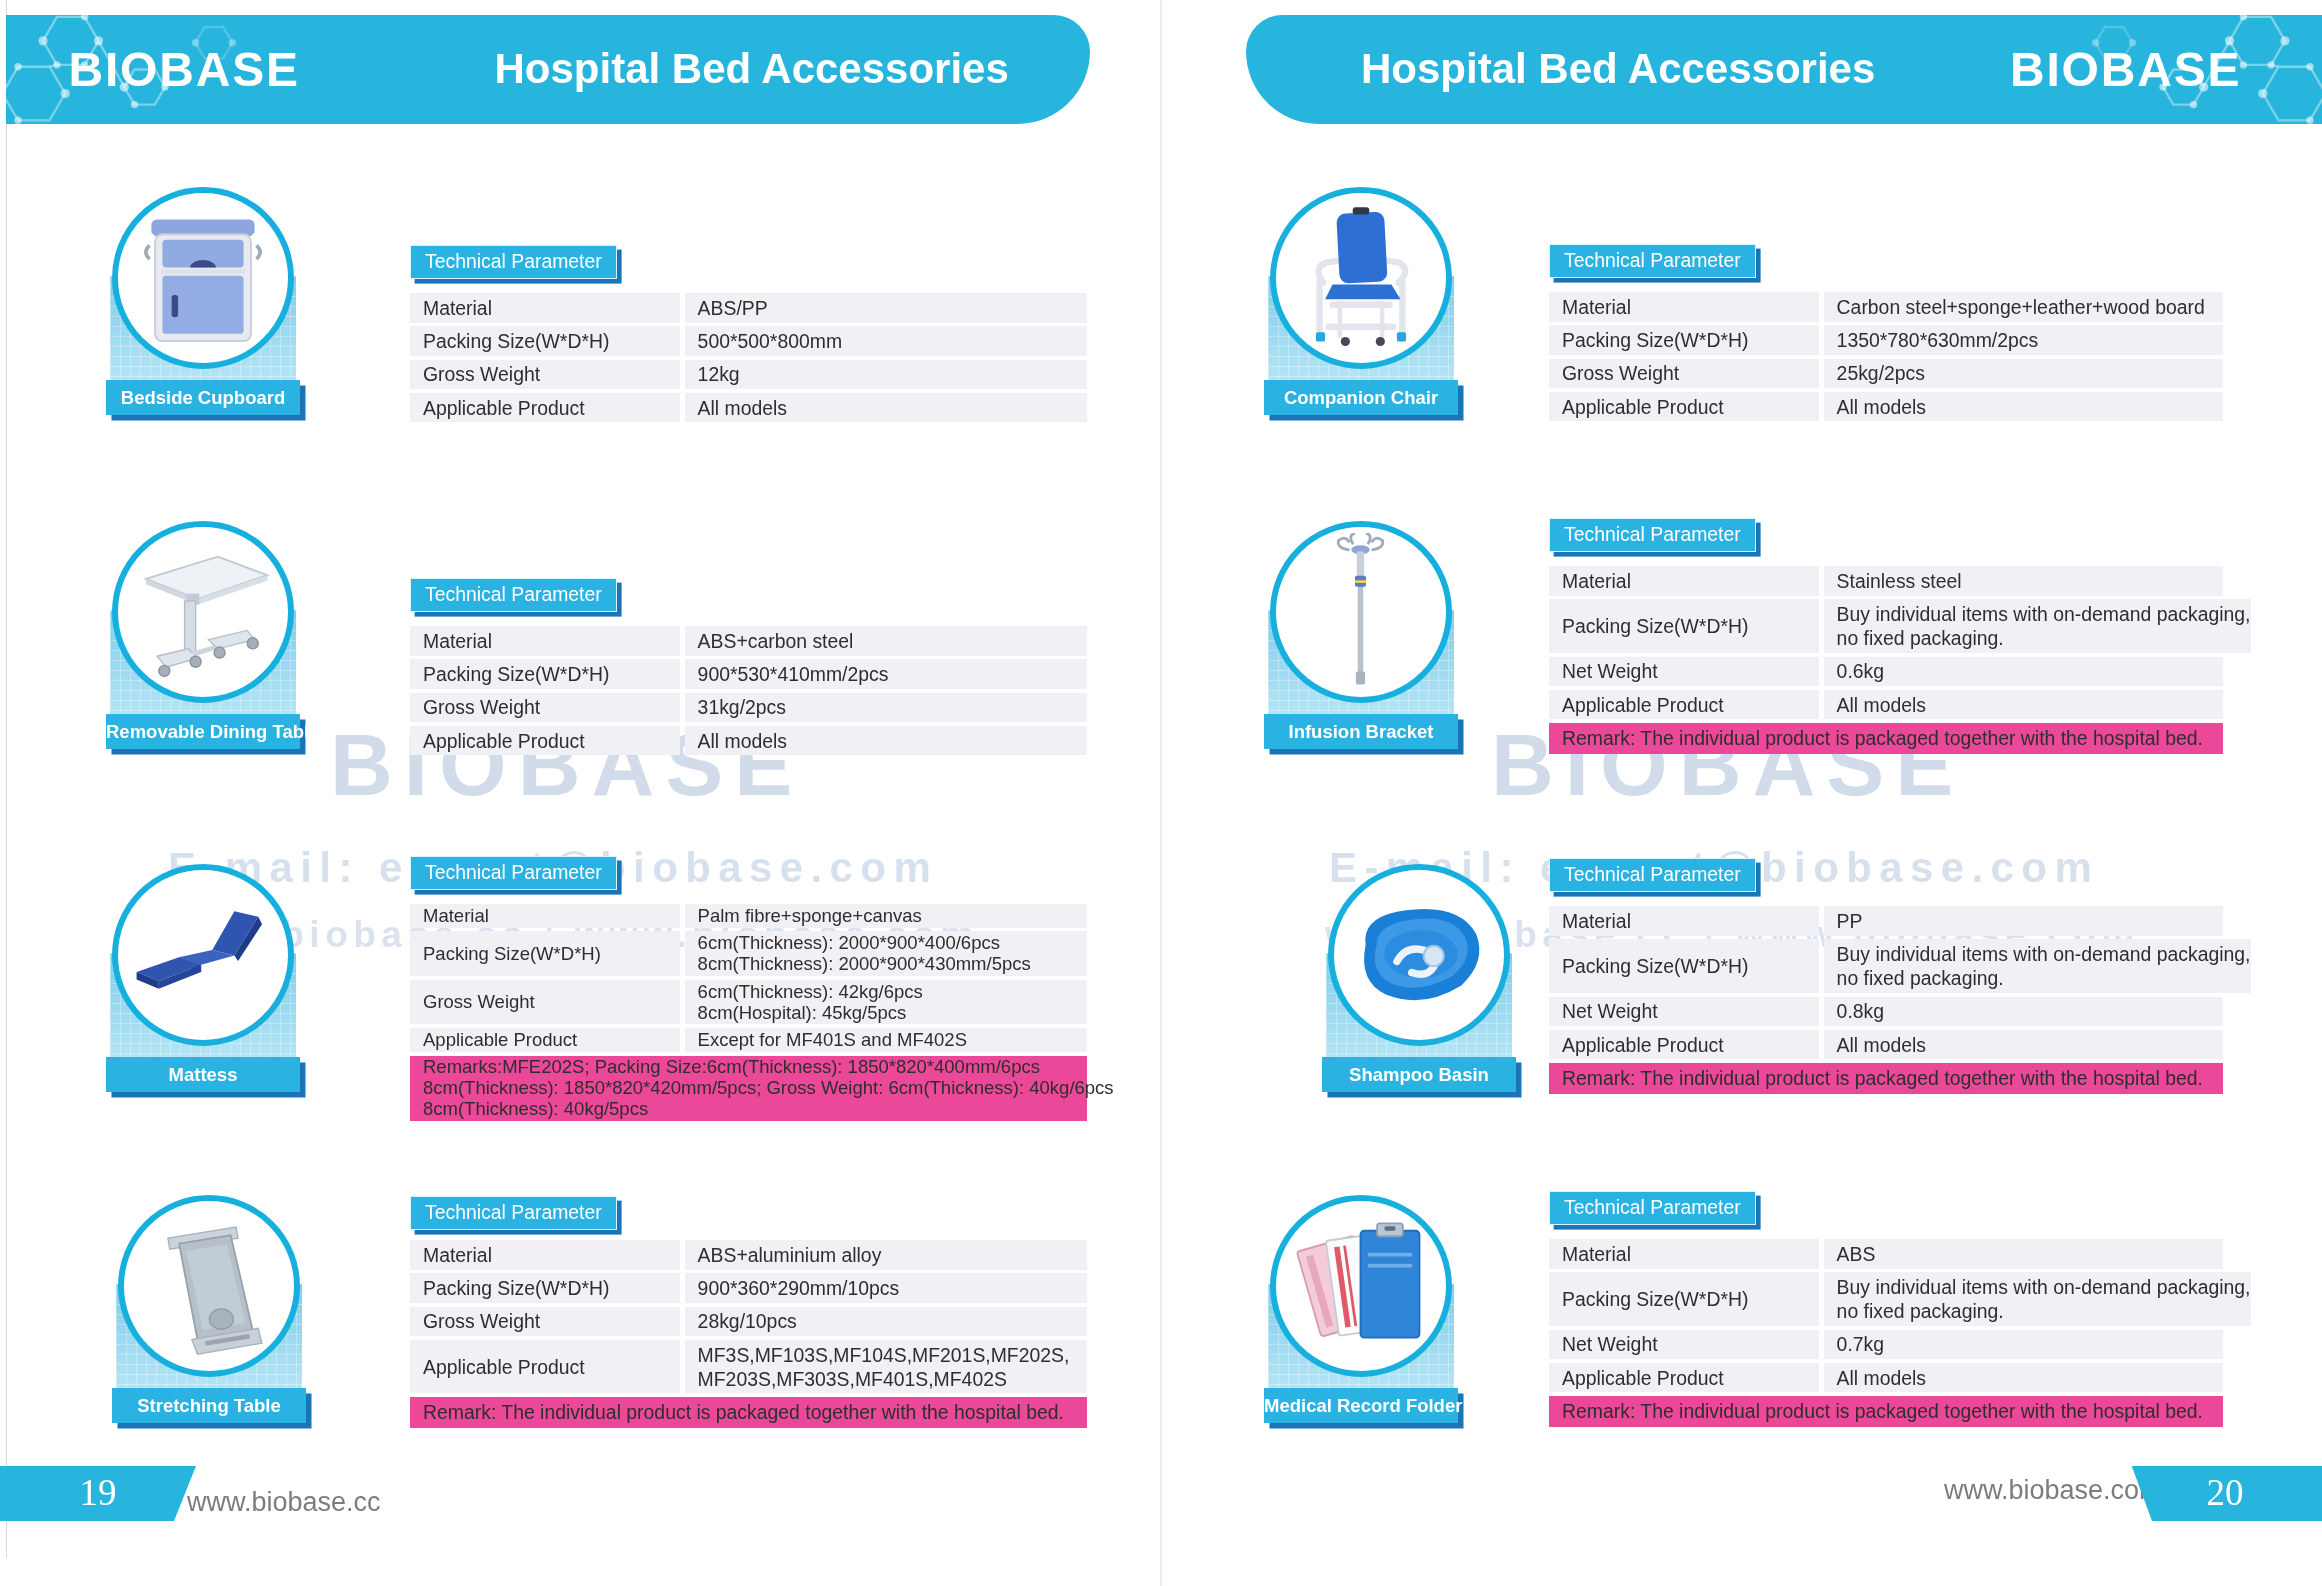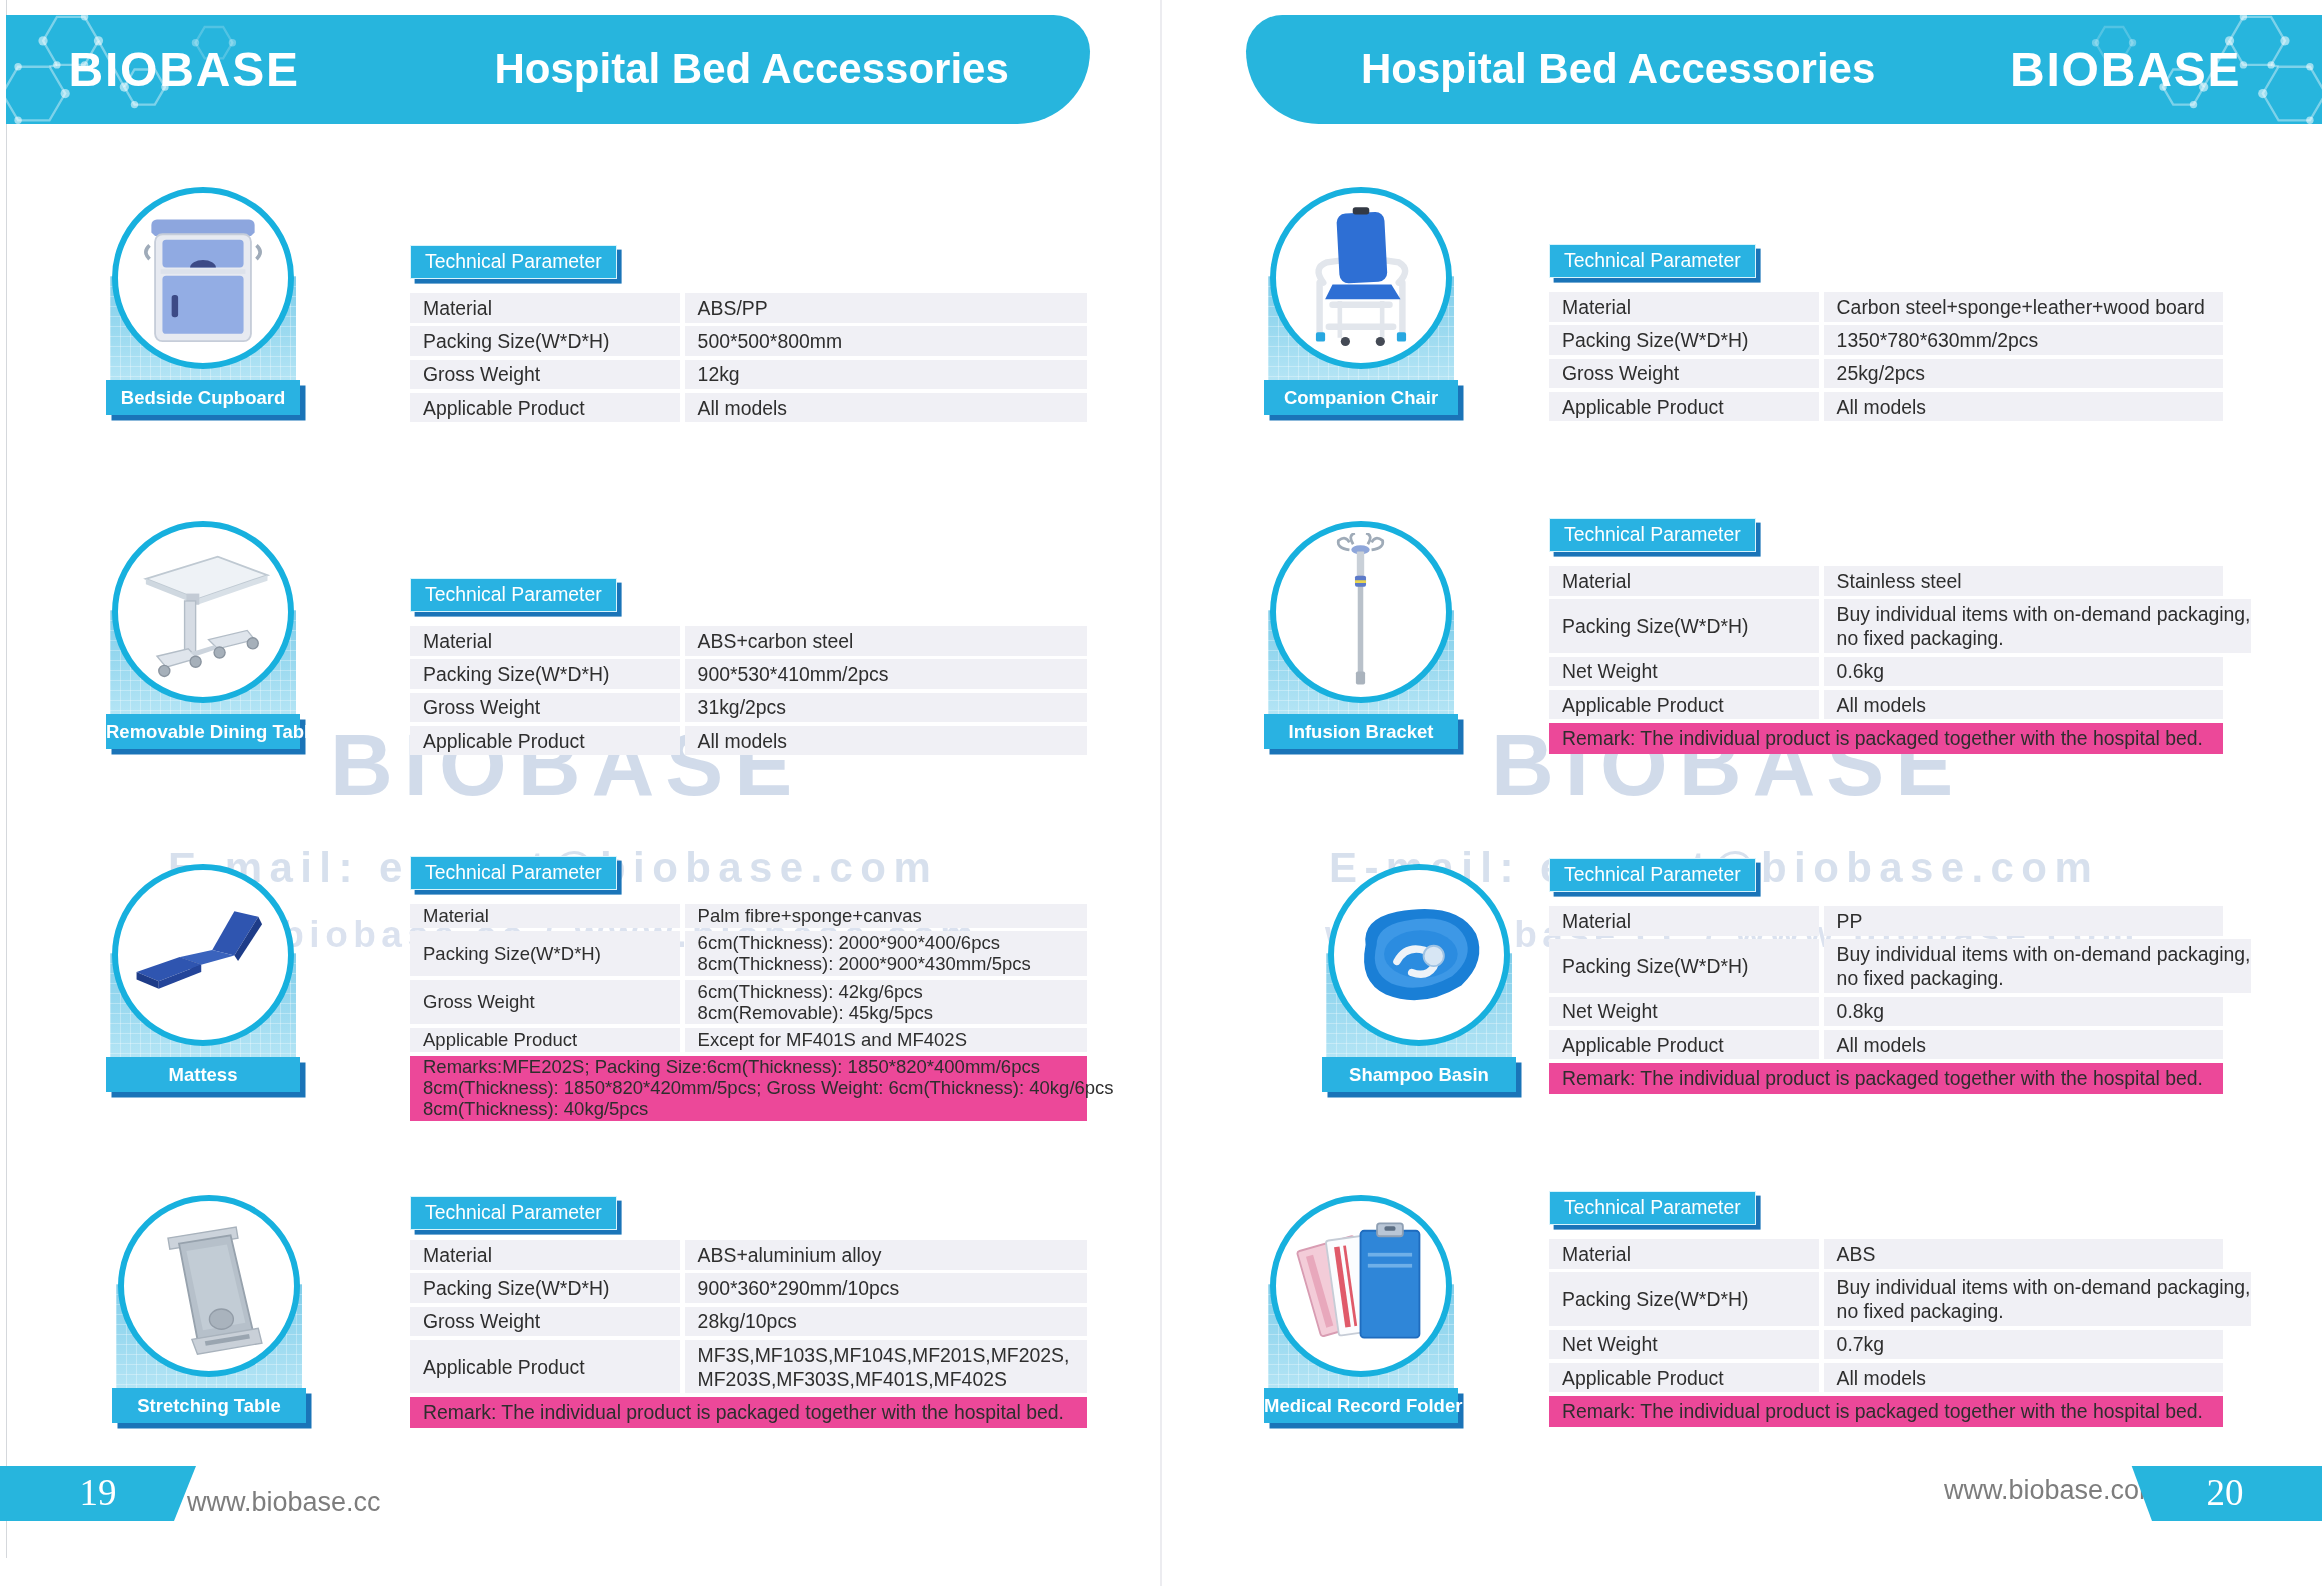--- a/index.html
+++ b/index.html
@@ -280,21 +280,21 @@
           <div class="scell slabel">Packing Size(W*D*H)</div>
           <div class="scell svalue">
             <div>6cm(Thickness): 2000*900*400/6pcs</div>
             <div>8cm(Thickness): 2000*900*430mm/5pcs</div>
           </div>
         </div>
         <div class="srow">
           <div class="scell slabel">Gross Weight</div>
           <div class="scell svalue">
             <div>6cm(Thickness): 42kg/6pcs</div>
-            <div>8cm(Removable): 45kg/5pcs</div>
+            <div>8cm(Hospital): 45kg/5pcs</div>
           </div>
         </div>
         <div class="srow">
           <div class="scell slabel">Applicable Product</div>
           <div class="scell svalue">
             <div>Except for MF401S and MF402S</div>
           </div>
         </div>
         <div class="sremark">
           <div>Remarks:MFE202S; Packing Size:6cm(Thickness): 1850*820*400mm/6pcs</div>

